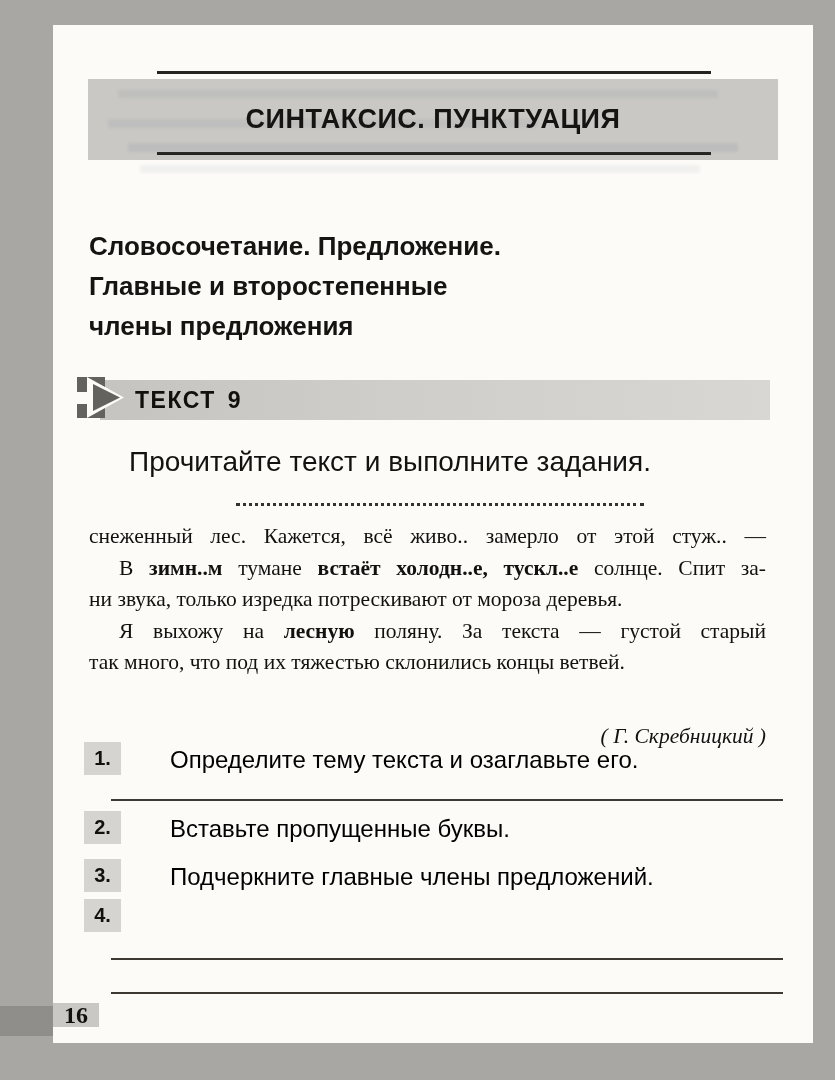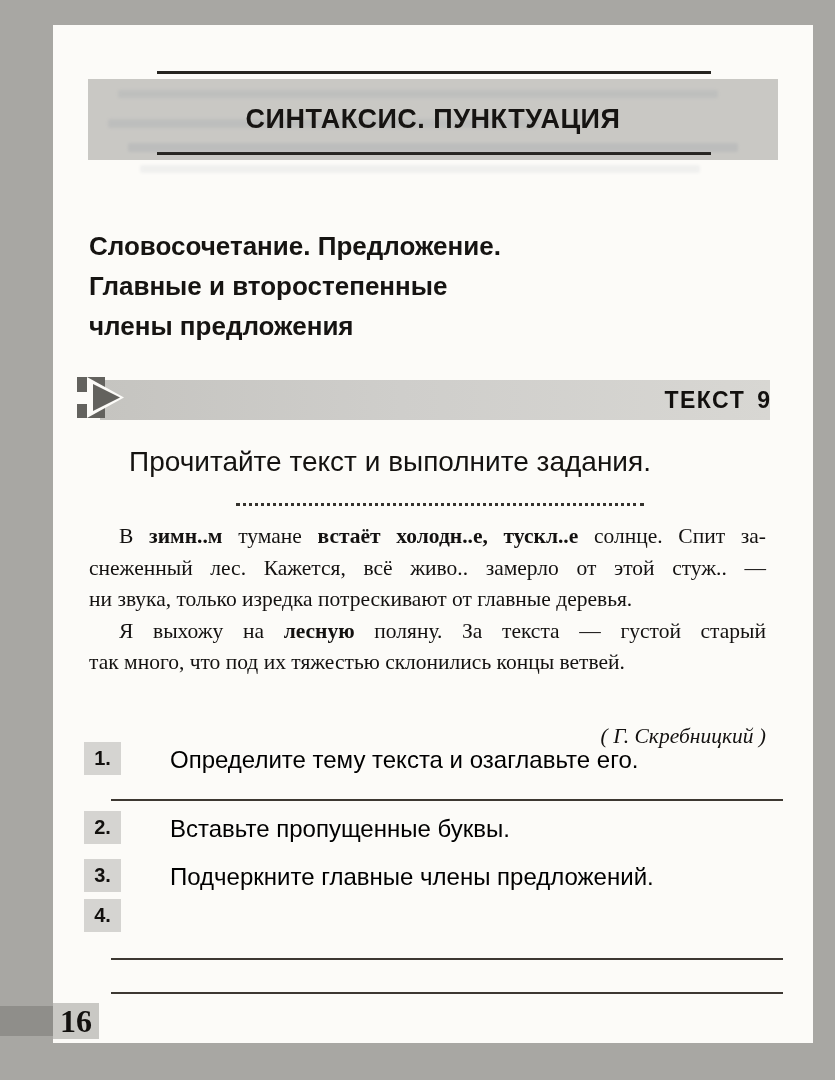--- a/index.html
+++ b/index.html
@@ -31,21 +31,21 @@
   .ghost{position:absolute;background:#7c8696;filter:blur(1.5px);border-radius:2px;z-index:1;}
   
   .chapter-title{
     position:absolute;left:89px;top:226px;width:689px;
     text-align:left;font-size:26px;font-weight:700;line-height:40px;color:#161412;
   }
   
   .section-bar{
     position:absolute;left:100px;top:380px;width:670px;height:40px;
     background:linear-gradient(90deg,#c5c4c0 0%,#cfcecb 45%,#d8d7d3 100%);
-    display:flex;align-items:center;justify-content:flex-end;
+    display:flex;align-items:center;
   }
   .section-label{font-size:23px;font-weight:700;letter-spacing:1.5px;padding-left:35px;color:#12100e;}
   .section-number{font-size:23px;font-weight:700;margin-left:12px;color:#12100e;}
   .arrow-icon{position:absolute;left:77px;top:375px;width:47px;height:45px;}
   
   .instruction{position:absolute;left:129px;top:446px;font-size:28px;color:#141210;}
   .dotted-sep{position:absolute;left:236px;top:490px;width:408px;height:13px;border-bottom:3px dotted #35322e;}
   
   .passage{
     position:absolute;left:89px;top:521px;width:677px;
@@ -65,23 +65,23 @@
     width:37px;height:33px;background:#d5d4d1;flex:0 0 auto;
     display:flex;align-items:center;justify-content:center;
     font-size:20px;font-weight:700;color:#12100e;
   }
   .task-text{padding-left:24px;padding-top:4px;font-size:24px;color:#000000;width:620px;margin-left:25px;}
   
   .answer-line{position:absolute;left:111px;width:672px;height:2px;background:#3d3832;}
   
   .pagenum-shadow{position:absolute;left:0;top:1006px;width:53px;height:30px;background:#8f8e8a;}
   .pagenum-box{
-    position:absolute;left:53px;top:1003px;width:46px;height:36px;background:#c9c8c4;
+    position:absolute;left:53px;top:1003px;width:46px;height:24px;background:#c9c8c4;
     display:flex;align-items:center;justify-content:center;
-    font-family:"Liberation Serif",serif;font-size:32px;font-weight:700;color:#12100e;
+    font-family:"Liberation Serif",serif;font-size:24px;font-weight:700;color:#12100e;
   }
 </style>
 </head>
 <body>
 
 <div class="canvas">
   <div class="sheet"></div>
 
   <div class="rule top"></div>
   <div class="banner">
@@ -107,23 +107,23 @@
     <rect x="0" y="2" width="28" height="41" fill="#63625e"></rect>
     <rect x="0" y="17" width="28" height="12" fill="#fcfbf8"></rect>
     <polygon points="10,2 47,22.5 10,43" fill="#fcfbf8"></polygon>
     <polygon points="16,9 43,22.5 16,36" fill="#63625e"></polygon>
   </svg>
 
   <div class="instruction">Прочитайте текст и выполните задания.</div>
   <div class="dotted-sep"></div>
 
   <div class="passage">
+    <div class="pline stretch"><span>снеженный лес. Кажется, всё живо.. замерло от этой стуж.. —</span></div>
     <div class="pline stretch indent"><span>В </span><b>зимн..м</b><span> тумане </span><b>встаёт холодн..е, тускл..е</b><span> солнце. Спит за-</span></div>
-    <div class="pline stretch"><span>снеженный лес. Кажется, всё живо.. замерло от этой стуж.. —</span></div>
-    <div class="pline"><span>ни звука, только изредка потрескивают от главные деревья.</span></div>
+    <div class="pline"><span>ни звука, только изредка потрескивают от мороза деревья.</span></div>
     <div class="pline stretch indent"><span>Я выхожу на </span><b>лесную</b><span> поляну. За текста — густой старый</span></div>
     <div class="pline"><span>так много, что под их тяжестью склонились концы ветвей.</span></div>
   </div>
   <div class="attribution">( Г. Скребницкий )</div>
 
   <div class="task" style="top:742px;">
     <div class="task-badge">
         <span>1.</span>
       </div>
     <div class="task-text">Определите тему текста и озаглавьте его.</div>

